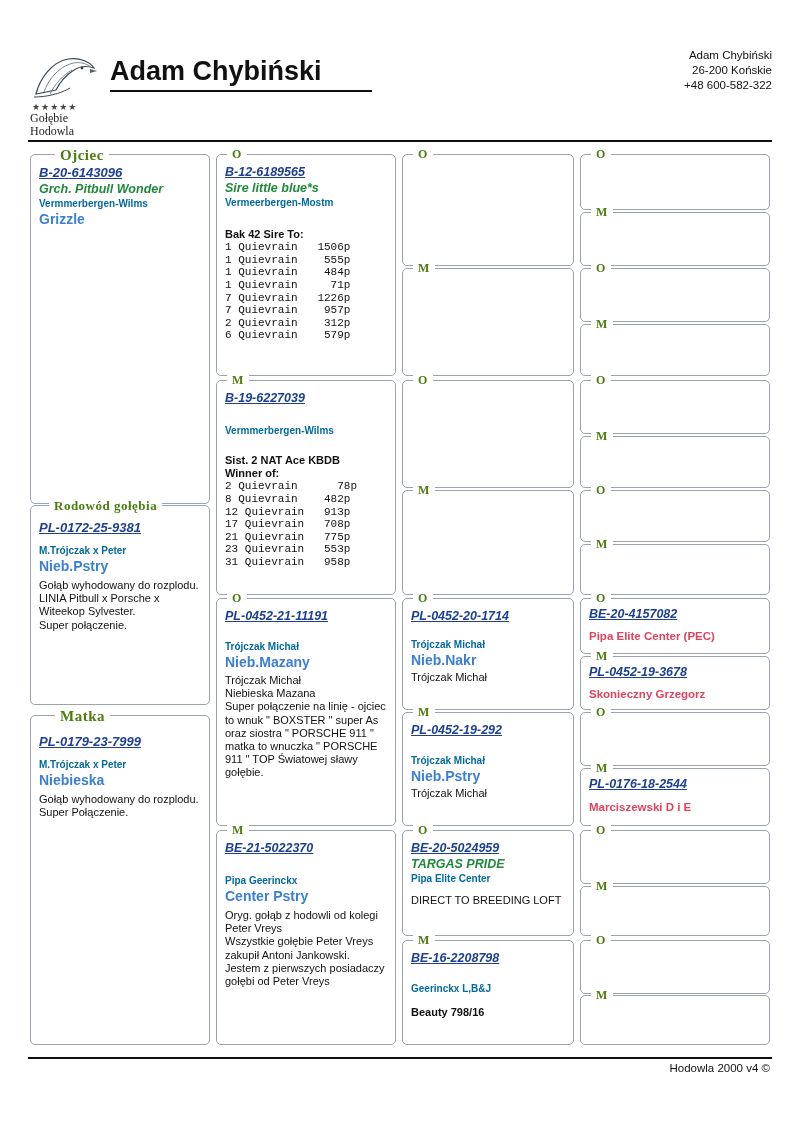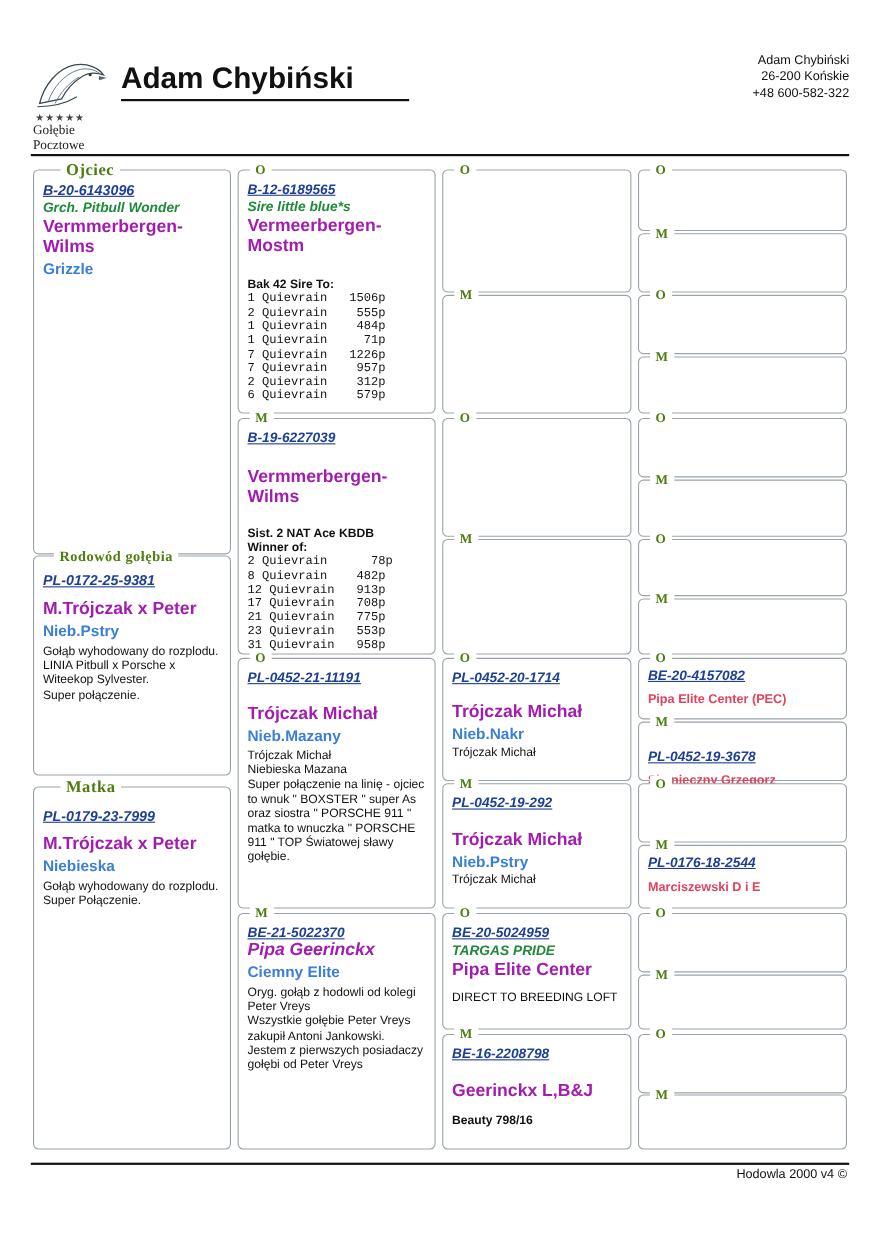--- a/index.html
+++ b/index.html
@@ -50,21 +50,21 @@
     color:#4d7c0f;
     letter-spacing:0.5px;
   }
   .legend.big { font-size:15px; left:24px; }
   .legend.mid { font-size:13px; left:18px; }
 
   .inner { position:absolute; left:8px; right:6px; top:10px; }
   .ring { font-weight:bold; font-size:13px; font-style:italic; text-decoration:underline; color:#1d3f94; letter-spacing:0px; }
   .ring.sm { font-size:12.5px; }
   .name-green { color:#1f8a3b; font-weight:bold; font-style:italic; font-size:12.5px; }
-  .line-red { color:#a21caf; font-weight:bold; font-size:16px; }
+  .line-red { color:#0369a1; font-weight:bold; font-size:10px; }
   .line-red2 { color:#e0435c; font-weight:bold; font-size:11.5px; }
   .line-blue { color:#3b7fd4; font-weight:bold; font-size:14px; }
   .body-text { color:#111; font-size:11px; line-height:13.2px; }
   .mono-list { color:#111; font-size:11px; line-height:12.6px; font-family:Liberation Mono, monospace; }
   .mono-list .row { white-space:pre; }
   .spacer10 { height:10px; }
   .tight { margin-top:2px; }
 </style>
 </head>
 <body>
@@ -78,21 +78,21 @@
         <path d="M6 40 C10 24 22 8 38 5 C50 3 60 8 64 14 C58 12 50 12 44 16 C36 21 30 28 26 36 Z" fill="none" stroke="#3b4a57" stroke-width="1.2"></path>
         <path d="M14 38 C18 26 28 14 40 10 C48 7 56 9 61 13" fill="none" stroke="#6b7a88" stroke-width="0.9"></path>
         <path d="M20 40 C25 30 33 21 42 16" fill="none" stroke="#6b7a88" stroke-width="0.9"></path>
         <circle cx="52" cy="14" r="1.4" fill="#2b3a47"></circle>
         <path d="M60 15 L67 17 L60 19 Z" fill="#55646f"></path>
         <path d="M4 43 C16 43 30 40 40 34" fill="none" stroke="#3b4a57" stroke-width="1"></path>
       </svg>
       <div class="logo-stars">★★★★★</div>
       <div class="logo-text">
         <div>Gołębie</div>
-        <div>Pocztowe</div>
+        <div>Hodowla</div>
       </div>
     </div>
 
     <div class="brand">Adam Chybiński</div>
     <div class="brand-underline"></div>
 
     <div class="owner">
       <div>Adam Chybiński</div>
       <div>26-200 Końskie</div>
       <div>+48 600-582-322</div>
@@ -140,21 +140,21 @@
 
   <div class="box" style="left:216px; top:154px; width:180px; height:222px;">
     <div class="legend">O</div>
     <div class="inner">
       <div class="ring sm">B-12-6189565</div>
       <div class="name-green tight">Sire little blue*s</div>
       <div class="line-red tight">Vermeerbergen-Mostm</div>
       <div class="body-text" style="margin-top:20px; font-weight:bold;">Bak 42 Sire To:</div>
       <div class="mono-list" id="fo-results">
           <div class="row">1 Quievrain   1506p</div>
-          <div class="row">2 Quievrain    555p</div>
+          <div class="row">1 Quievrain    555p</div>
           <div class="row">1 Quievrain    484p</div>
           <div class="row">1 Quievrain     71p</div>
           <div class="row">7 Quievrain   1226p</div>
           <div class="row">7 Quievrain    957p</div>
           <div class="row">2 Quievrain    312p</div>
           <div class="row">6 Quievrain    579p</div>
         </div>
     </div>
   </div>
 
@@ -188,22 +188,22 @@
 Niebieska Mazana
 Super połączenie na linię - ojciec to wnuk " BOXSTER " super As oraz siostra " PORSCHE 911 "
 matka to wnuczka " PORSCHE 911 " TOP Światowej sławy gołębie.</div>
     </div>
   </div>
 
   <div class="box" style="left:216px; top:830px; width:180px; height:215px;">
     <div class="legend">M</div>
     <div class="inner">
       <div class="ring sm">BE-21-5022370</div>
-      <div class="line-red" style="font-style:italic;">Pipa Geerinckx</div>
-      <div class="line-blue tight">Ciemny Elite</div>
+      <div class="line-red" style="margin-top:20px;">Pipa Geerinckx</div>
+      <div class="line-blue tight">Center Pstry</div>
       <div class="body-text" style="margin-top:5px; white-space:pre-line;">Oryg. gołąb z hodowli od kolegi Peter Vreys
 Wszystkie gołębie Peter Vreys zakupił Antoni Jankowski.
 Jestem z pierwszych posiadaczy gołębi od Peter Vreys</div>
     </div>
   </div>
 
   <div class="box" style="left:402px; top:154px; width:172px; height:112px;">
     <div class="legend">O</div>
   </div>
   <div class="box" style="left:402px; top:268px; width:172px; height:108px;">
@@ -283,21 +283,21 @@
   <div class="box" style="left:580px; top:598px; width:190px; height:56px;">
     <div class="legend">O</div>
     <div class="inner" style="top:8px;">
       <div class="ring sm">BE-20-4157082</div>
       <div class="line-red2" style="margin-top:9px;">Pipa Elite Center (PEC)</div>
     </div>
   </div>
 
   <div class="box" style="left:580px; top:656px; width:190px; height:54px;">
     <div class="legend">M</div>
-    <div class="inner" style="top:24px;">
+    <div class="inner" style="top:8px;">
       <div class="ring sm">PL-0452-19-3678</div>
       <div class="line-red2" style="margin-top:9px;">Skonieczny Grzegorz</div>
     </div>
   </div>
 
   <div class="box" style="left:580px; top:712px; width:190px; height:54px;">
     <div class="legend">O</div>
   </div>
 
   <div class="box" style="left:580px; top:768px; width:190px; height:58px;">

